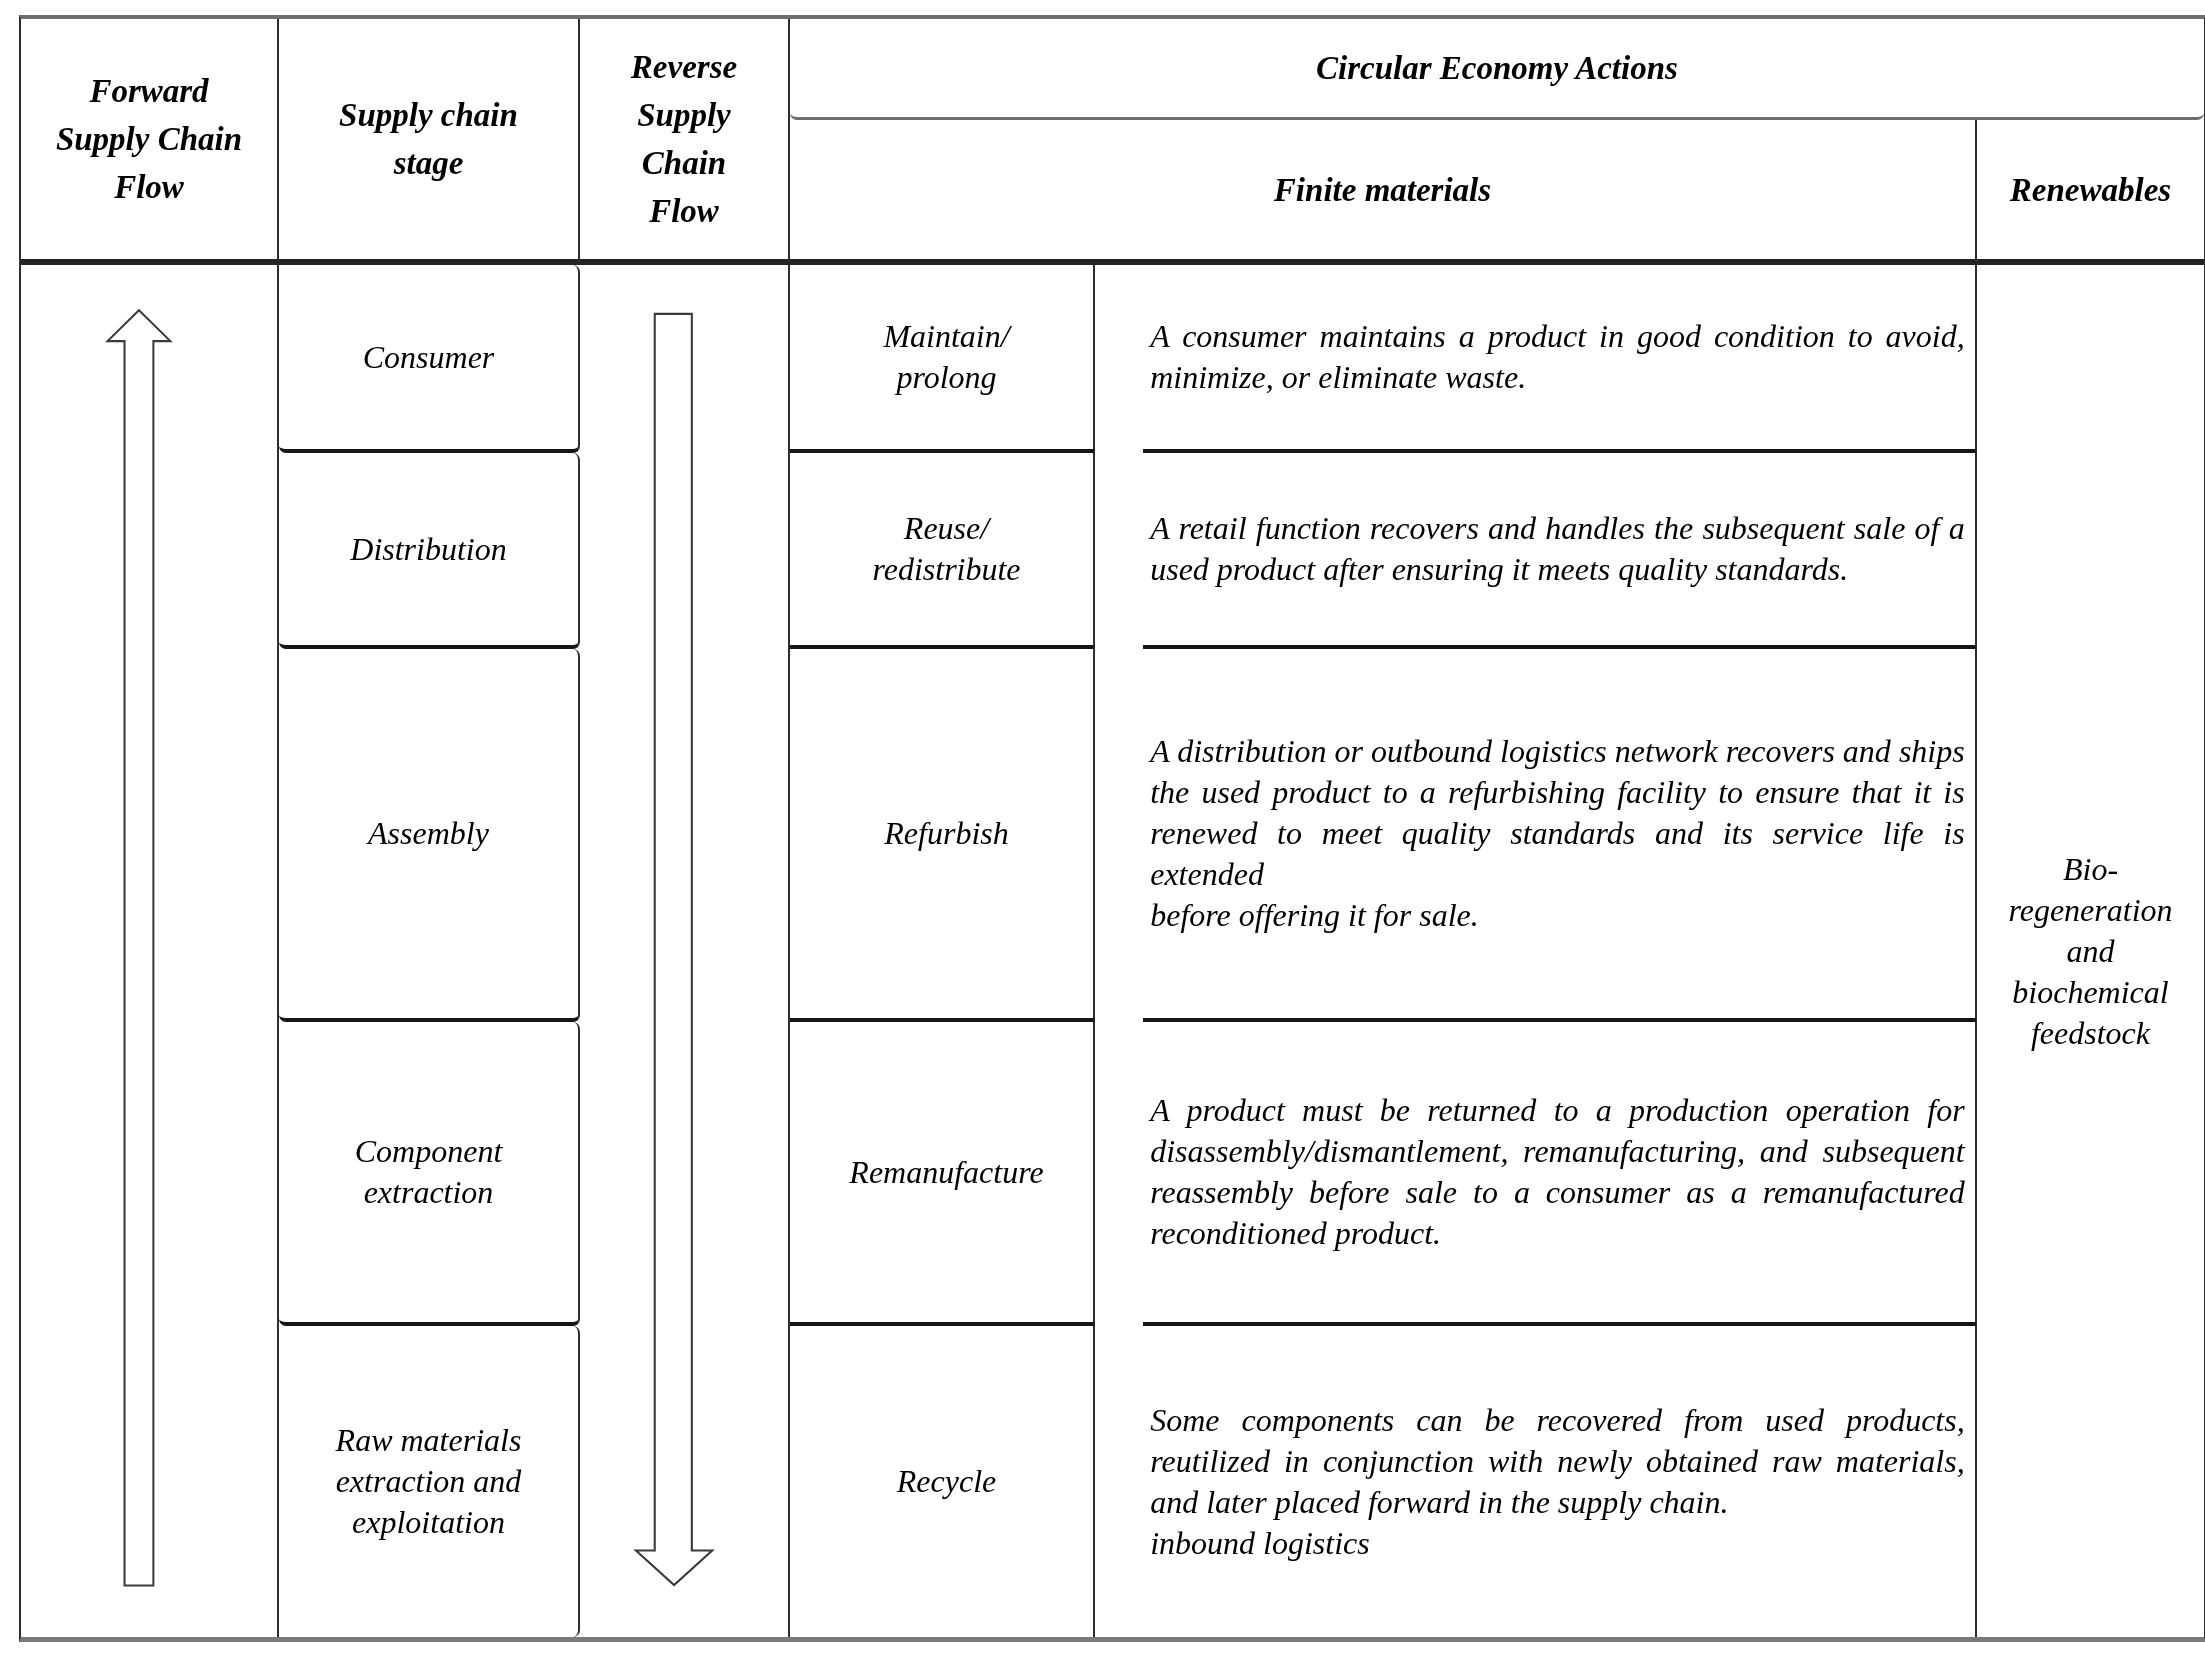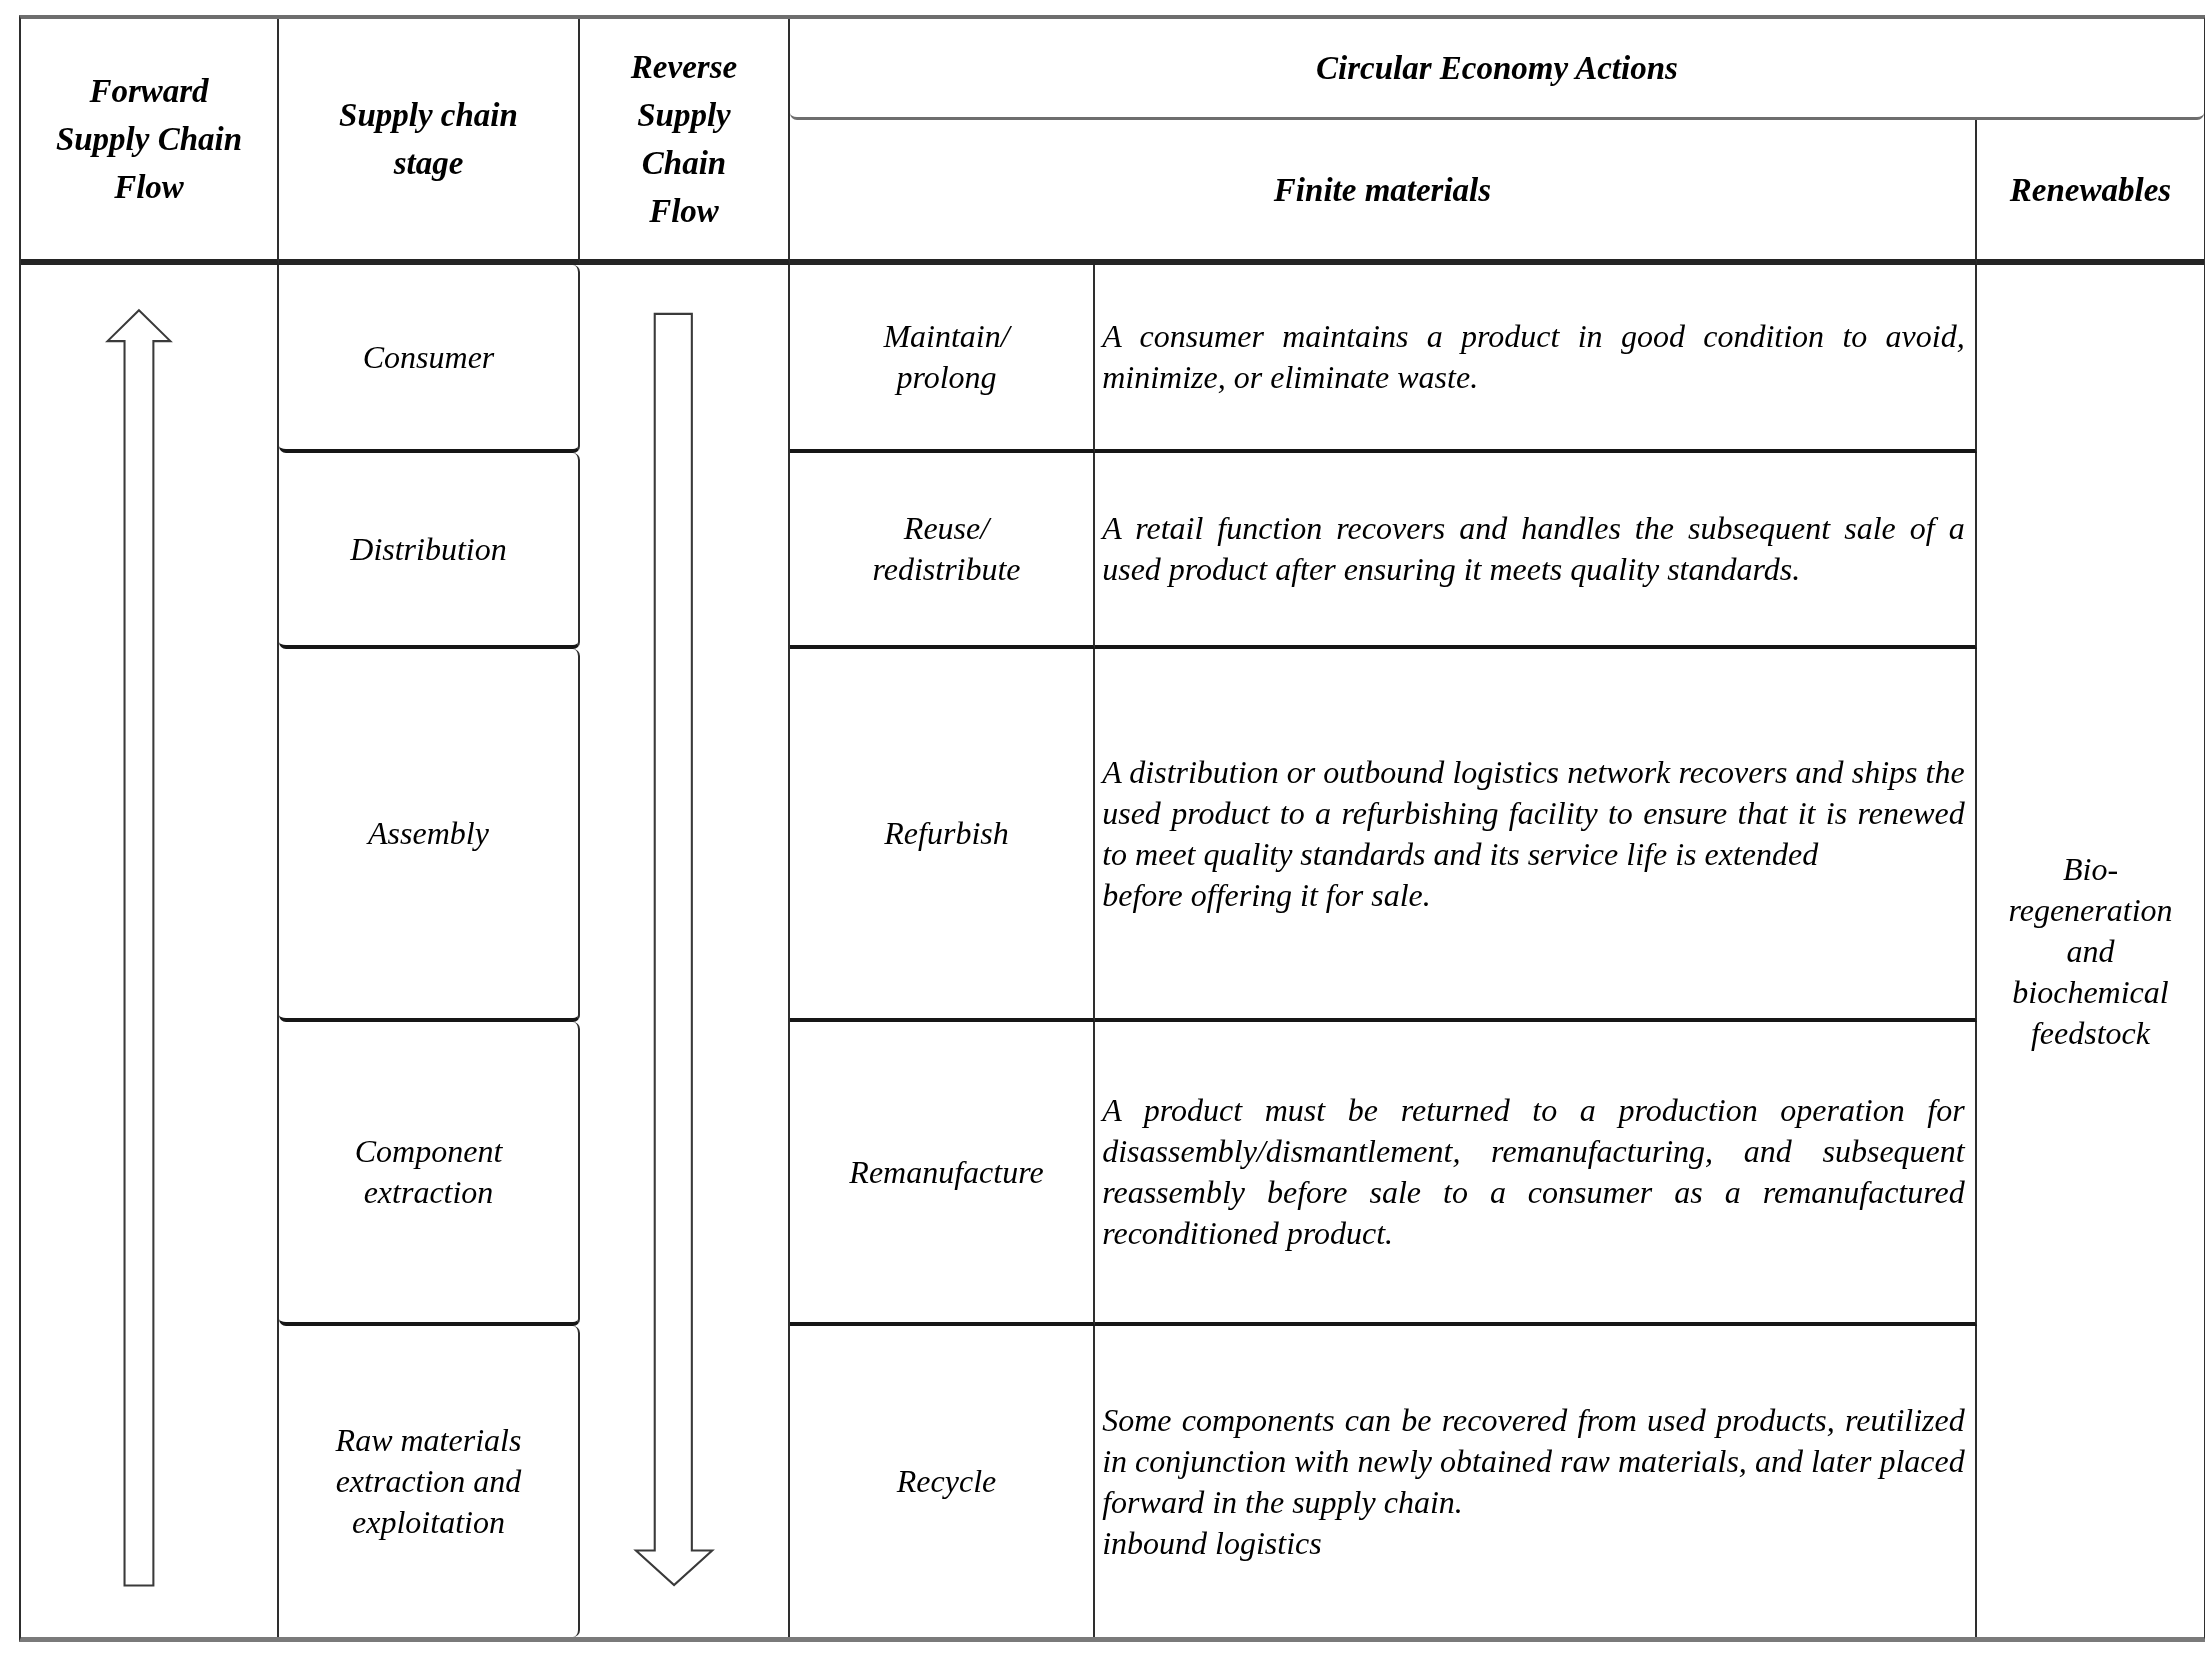--- a/index.html
+++ b/index.html
@@ -52,20 +52,21 @@
     font-size: 32px;
     line-height: 41px;
   }
   .desc {
     align-items: stretch;
     flex-direction: column;
     justify-content: center;
     text-align: justify;
     text-align-last: left;
     padding: 5.1px 10.3px 5.1px 7.2px;
+    margin-left: 48px;
   }
   .desc > div { width: 100%; }
 
   
   .c-fwd-h   { grid-column: 1; grid-row: 1 / 3; }
   .c-stage-h { grid-column: 2; grid-row: 1 / 3; }
   .c-rev-h   { grid-column: 3; grid-row: 1 / 3; }
   .c-cea     { grid-column: 4 / 7; grid-row: 1; }
   .c-finite  { grid-column: 4 / 6; grid-row: 2; }
   .c-renew-h { grid-column: 6; grid-row: 2; text-align: right; }

